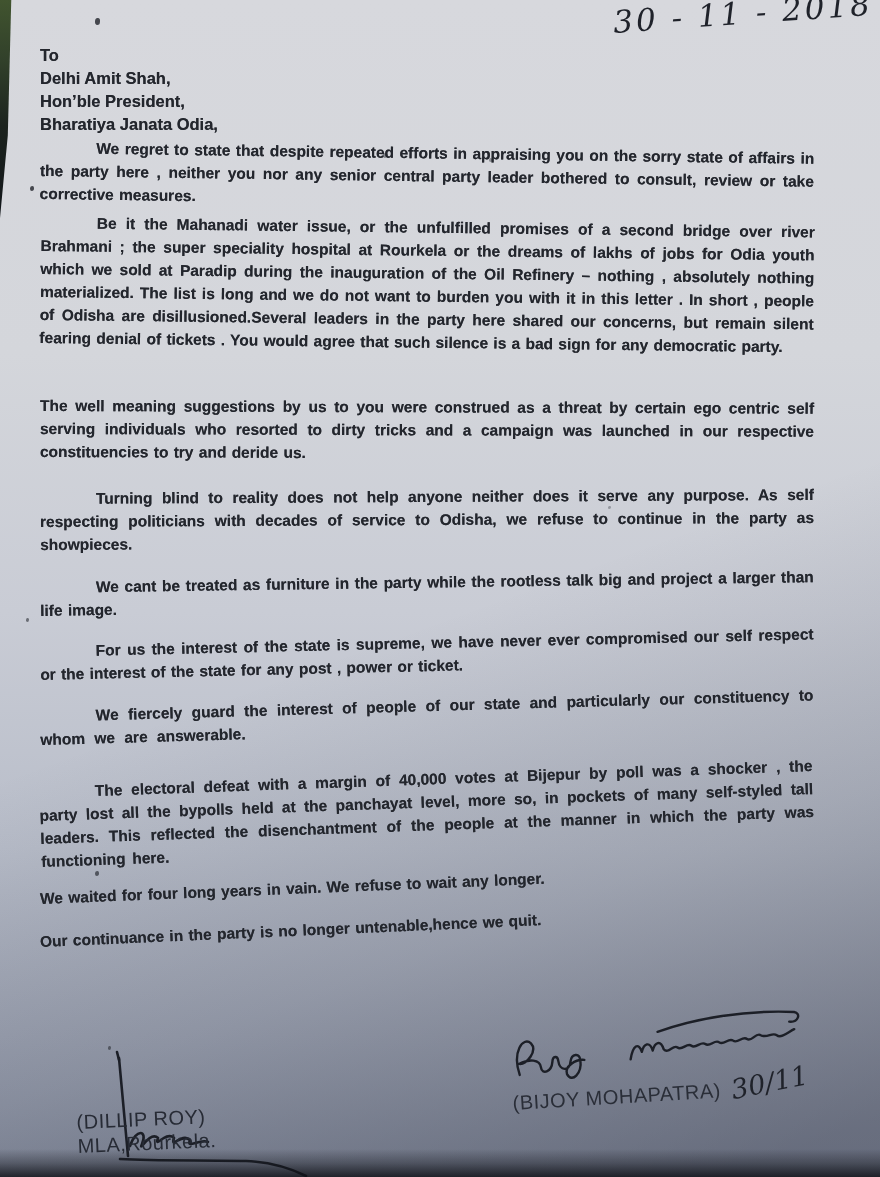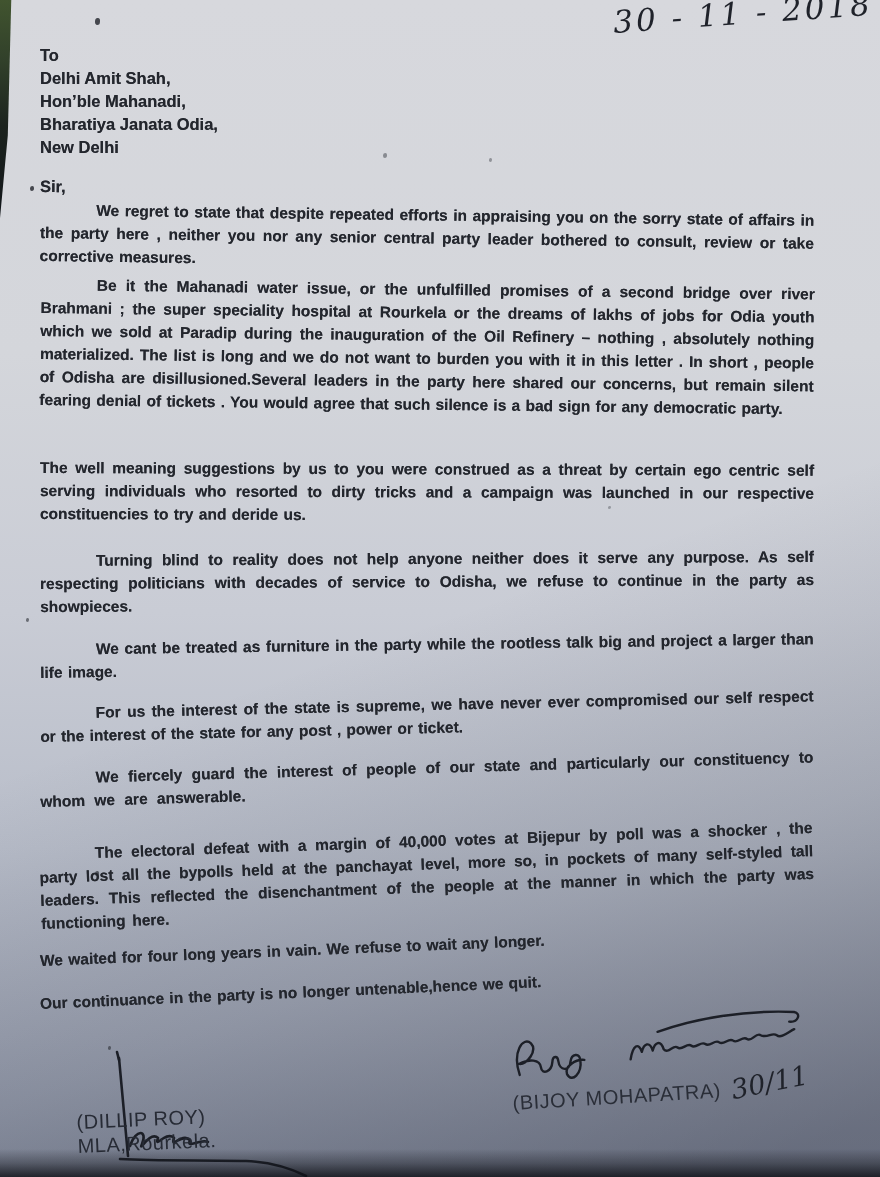--- a/index.html
+++ b/index.html
@@ -98,28 +98,24 @@
   <div class="speck" style="left:95px;top:871px;width:4px;height:5px;opacity:.7;"></div>
   <div class="speck" style="left:108px;top:1046px;width:3px;height:4px;opacity:.6;"></div>
   <div class="speck" style="left:608px;top:506px;width:3px;height:3px;opacity:.35;"></div>
 
   <div class="hand-date">30 - 11 - 2018</div>
 
   <div class="content">
     <div class="recipient">
       <div>To</div>
       <div>Delhi Amit Shah,</div>
-      <div>Hon’ble Mahanadi,</div>
+      <div>Hon’ble President,</div>
       <div>Bharatiya Janata Odia,</div>
-      <div>New Delhi</div>
     </div>
 
-    <div class="salutation">
-        <span class="rot-sal">Sir,</span>
-      </div>
 
     <p class="para indent p-a">We regret to state that despite repeated efforts in appraising you on the sorry state of affairs in the party here , neither you nor any senior central party leader bothered to consult, review or take corrective measures.</p>
     <p class="para indent p-b">Be it the Mahanadi water issue, or the unfulfilled promises of a second bridge over river Brahmani ;  the super speciality hospital at Rourkela or the dreams of lakhs of jobs for Odia youth which we sold at Paradip during the inauguration of the Oil Refinery – nothing , absolutely nothing materialized.  The list is long and we do not want to burden you with it in this letter . In short , people of Odisha are disillusioned.Several leaders in the party here shared our concerns, but remain silent fearing denial of tickets . You would agree that such silence is a bad sign for any democratic party.</p>
     <p class="para p-c">The well meaning suggestions by us to you were construed as a threat by certain ego centric self serving individuals who resorted to dirty tricks and a campaign was launched in our respective constituencies to try and deride us.</p>
     <p class="para indent p-d">Turning blind to reality does not help anyone neither does it serve any purpose. As self respecting politicians with decades of service to Odisha, we refuse to continue in the party as showpieces.</p>
     <p class="para indent p-e">We cant be treated as furniture in the party while the rootless talk big and project a larger than life image.</p>
     <p class="para indent p-f">For us the interest of the state is supreme, we have never ever compromised our self respect or the interest of the state for any post , power or ticket.</p>
     <p class="para indent p-g">We fiercely guard the interest of people of our state and particularly our constituency to whom we are answerable.</p>
     <p class="para indent p-h">The electoral defeat with a margin of 40,000 votes at Bijepur by poll was a shocker , the party lost all the bypolls held at the panchayat level, more so, in pockets of many self-styled tall leaders. This reflected the disenchantment of the people at the manner in which the party was functioning here.</p>
     <p class="para p-i">We waited for four long years in vain. We refuse to wait any longer.</p>

